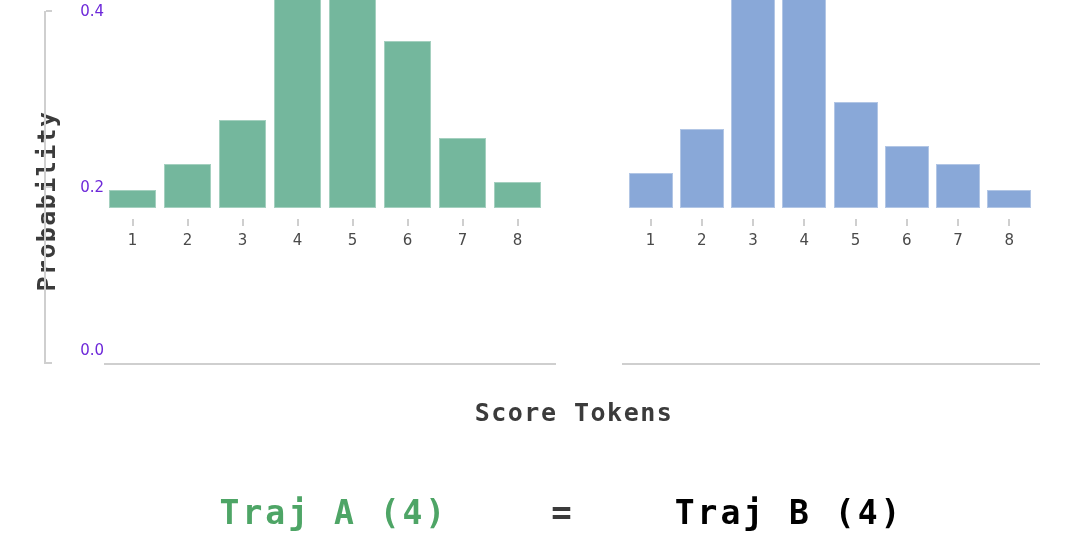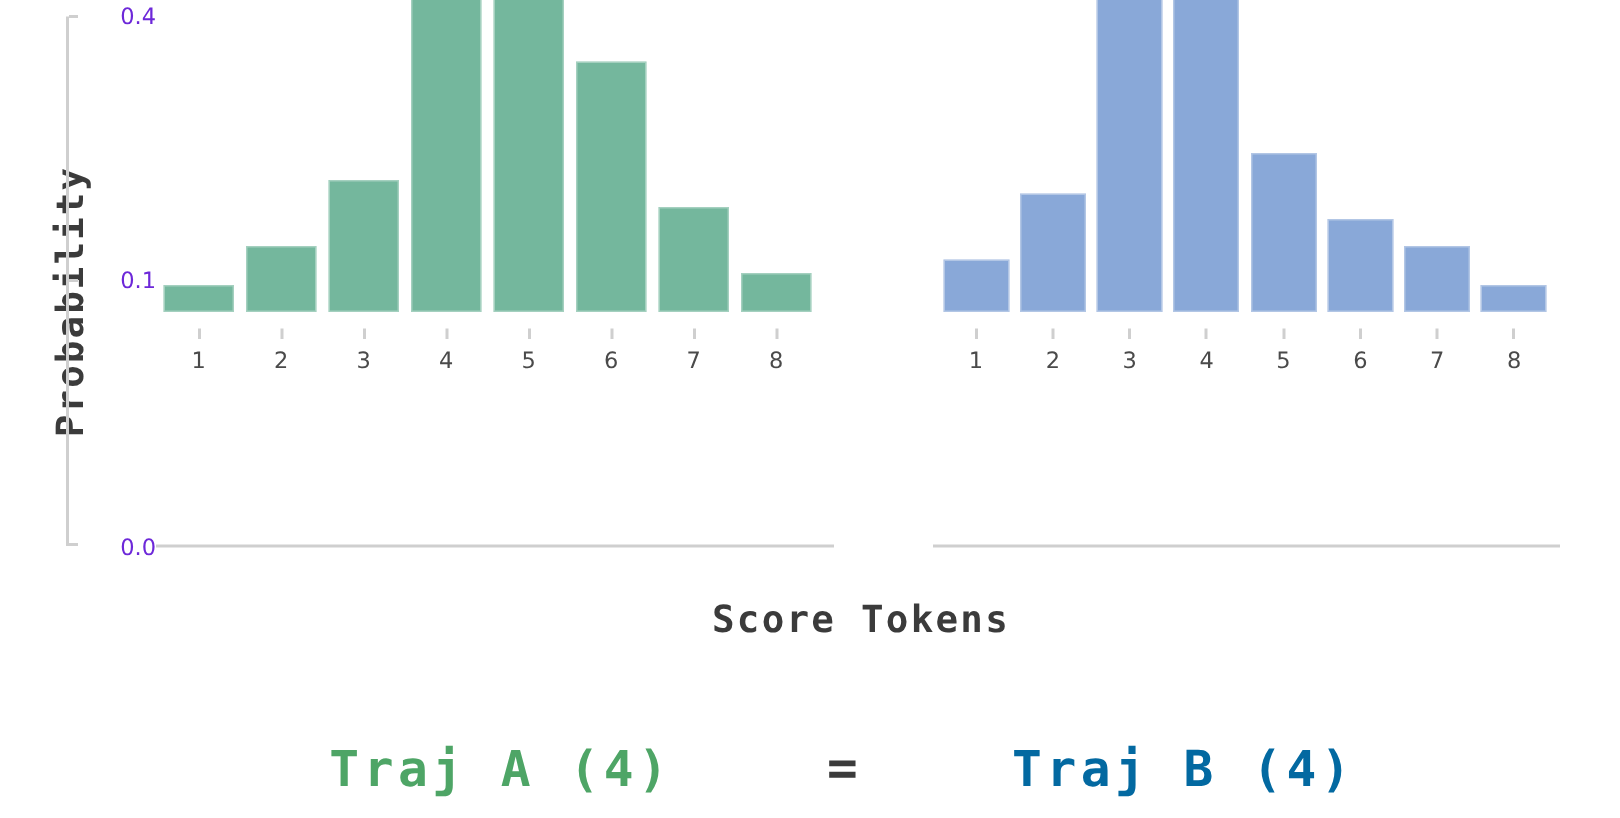--- a/index.html
+++ b/index.html
@@ -195,23 +195,23 @@
   #caption-equals { letter-spacing: 0; font-size: 34px; }
 </style>
 </head>
 <body>
 
 <div id="figure">
 
   <div class="ylabel">Probability</div>
 
   <div class="ytick-holder">
-    <div class="ytick-label" style="top:365px">0.0</div>
+    <div class="ytick-label" style="top:350px">0.0</div>
     <div class="ytick-mark" style="top:363px"></div>
-    <div class="ytick-label" style="top:187px">0.1</div>
+    <div class="ytick-label" style="top:187px">0.2</div>
     <div class="ytick-mark" style="top:187px"></div>
     <div class="ytick-label" style="top:11px">0.4</div>
     <div class="ytick-mark" style="top:11px"></div>
   </div>
 
   <div class="yspine"></div>
 
   <div class="xspine" id="xspine-left"></div>
   <div class="xspine" id="xspine-right"></div>
 
@@ -347,16 +347,16 @@
           <div class="xtick">8</div>
         </div>
     </div>
   </div>
 
   <div class="xaxis-title">Score Tokens</div>
 
   <div class="caption">
     <span class="caption-item" id="caption-left" style="color: rgb(78, 165, 102);">Traj A (4)</span>
     <span class="caption-item" id="caption-equals" style="color: rgb(59, 59, 59);">=</span>
-    <span class="caption-item" id="caption-right" style="color: #0369a1;">Traj B (4)</span>
+    <span class="caption-item" id="caption-right" style="color: #000000;">Traj B (4)</span>
   </div>
 
 </div>
 
 </body></html>

